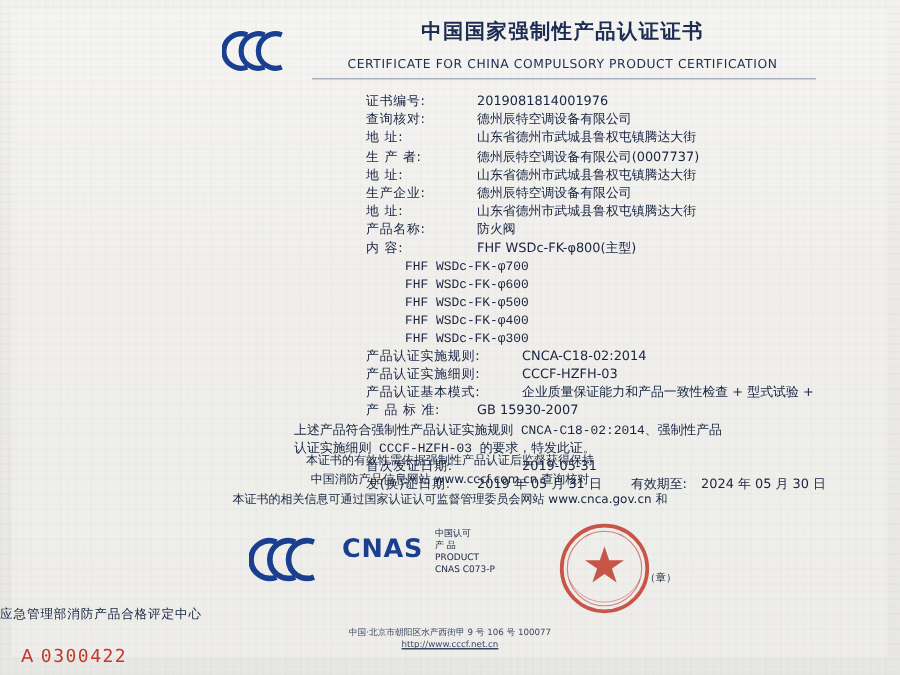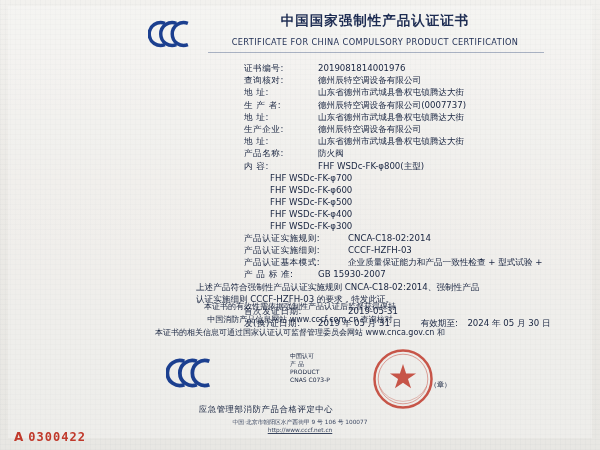--- a/index.html
+++ b/index.html
@@ -51,50 +51,50 @@
   
   .body{
     position:absolute;left:196px;top:62px;width:390px;
     font-size:8.6px;line-height:12.2px;color:#17233f;
   }
   .row{display:flex;align-items:flex-start;white-space:nowrap;margin-left:48px;}
   .lab{width:74px;flex:0 0 74px;letter-spacing:.5px;}
   .lab.wide{width:104px;flex:0 0 104px;}
   .val{flex:1;}
   .indent{padding-left:74px;}
-  .tight{line-height:12px;}
+  .tight{line-height:12px;font-family:Liberation Mono, monospace;}
 
   
   .notes{
     position:absolute;left:60px;top:300px;width:480px;
     text-align:center;font-size:8px;line-height:13px;color:#17233f;
   }
 
   
   .marks{position:absolute;left:0;top:350px;width:600px;height:62px;}
   .m-ccc{position:absolute;left:166px;top:2px;}
   .m-cnas{position:absolute;left:228px;top:6px;}
   .cnas-word{font-size:17px;font-weight:bold;color:#1b3f8f;letter-spacing:.5px;}
   .m-prod{position:absolute;left:290px;top:2px;font-size:6px;color:#17233f;line-height:8px;}
   .m-seal{position:absolute;left:372px;top:-2px;}
   .seal-txt{position:absolute;left:430px;top:30px;font-size:7px;color:#17233f;}
 
   
   .issuer{
-    position:absolute;left:0;top:404px;width:532px;text-align:center;
+    position:absolute;left:0;top:404px;width:532px;
     font-size:8.4px;color:#17233f;letter-spacing:.6px;
   }
   .addr{
     position:absolute;left:0;top:418px;width:600px;text-align:center;
     font-size:5.8px;color:#3a4660;line-height:8px;
   }
   .addr .u{text-decoration:underline;}
   .serial{
     position:absolute;left:14px;top:430px;
-    font-size:12px;color:#c0392b;font-weight:bold;letter-spacing:1px;
+    font-size:12px;color:#c0392b;font-weight:normal;letter-spacing:1px;
     font-family:"DejaVu Sans Mono","Liberation Mono",monospace;
   }
   .serial .a{font-family:"DejaVu Sans","Liberation Sans",sans-serif;margin-right:4px;}
 </style>
 </head>
 <body>
 
 <div class="cert">
   <div class="paper"></div>
 
@@ -217,20 +217,23 @@
     <div class="m-ccc">
       <svg viewBox="0 0 120 100" width="50" height="42">
         <g fill="none" stroke="#1b3f8f" stroke-width="9">
           <path d="M44 22 A30 30 0 1 0 44 78"></path>
           <path d="M74 22 A30 30 0 1 0 74 78"></path>
           <path d="M104 22 A30 30 0 1 0 104 78"></path>
         </g>
       </svg>
     </div>
 
+    <div class="m-cnas">
+      <div class="cnas-word">CNAS</div>
+    </div>
 
     <div class="m-prod">
       <div>中国认可</div>
       <div>产 品</div>
       <div>PRODUCT</div>
       <div>CNAS C073-P</div>
     </div>
 
     <div class="m-seal">
       <svg width="62" height="62" viewBox="0 0 100 100">

